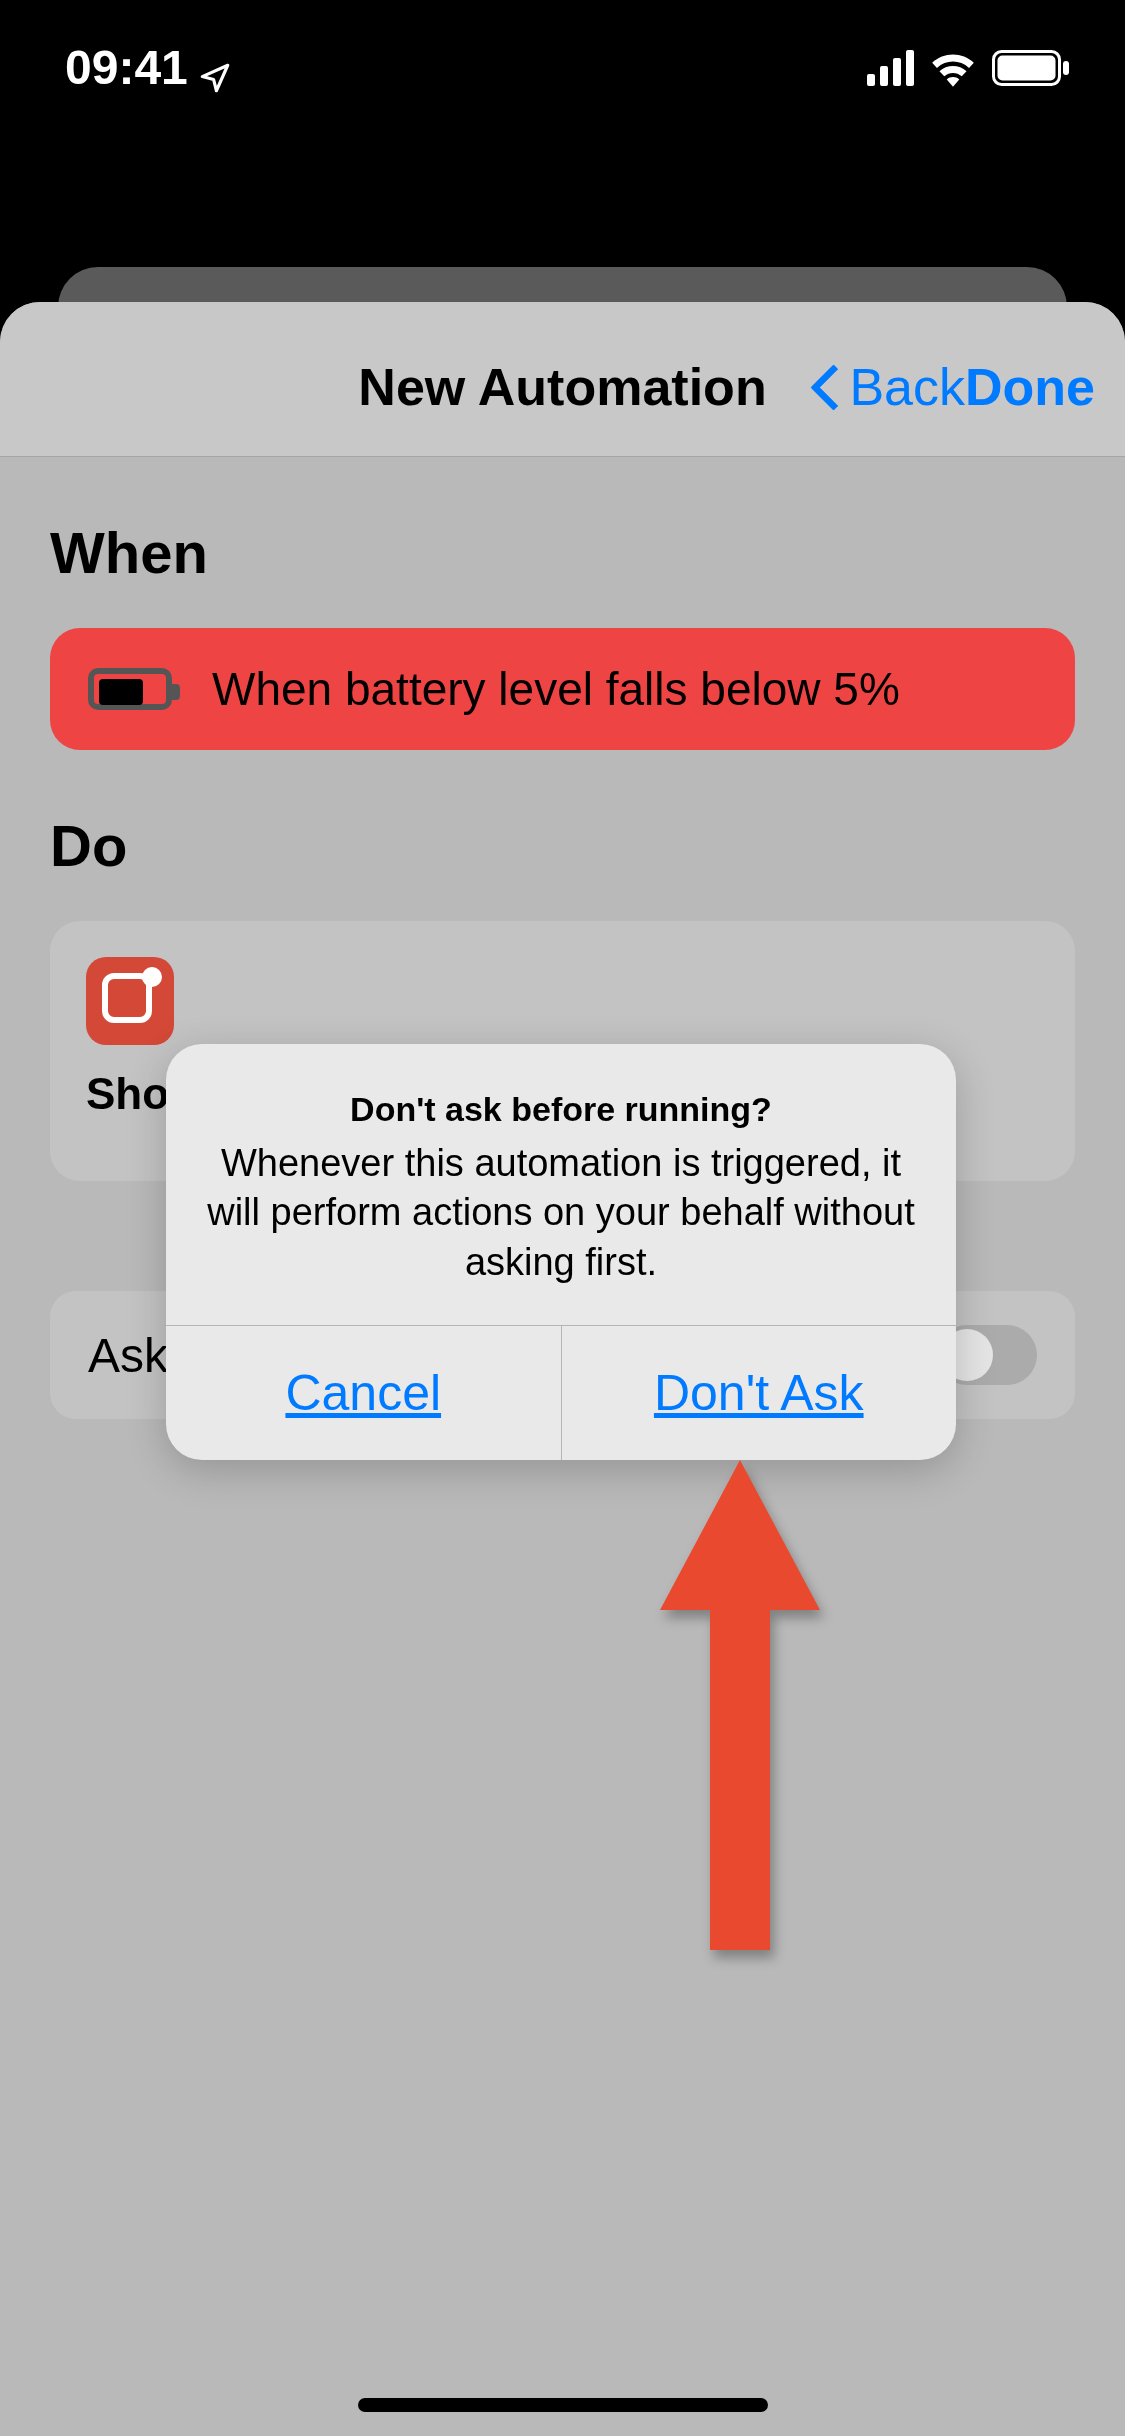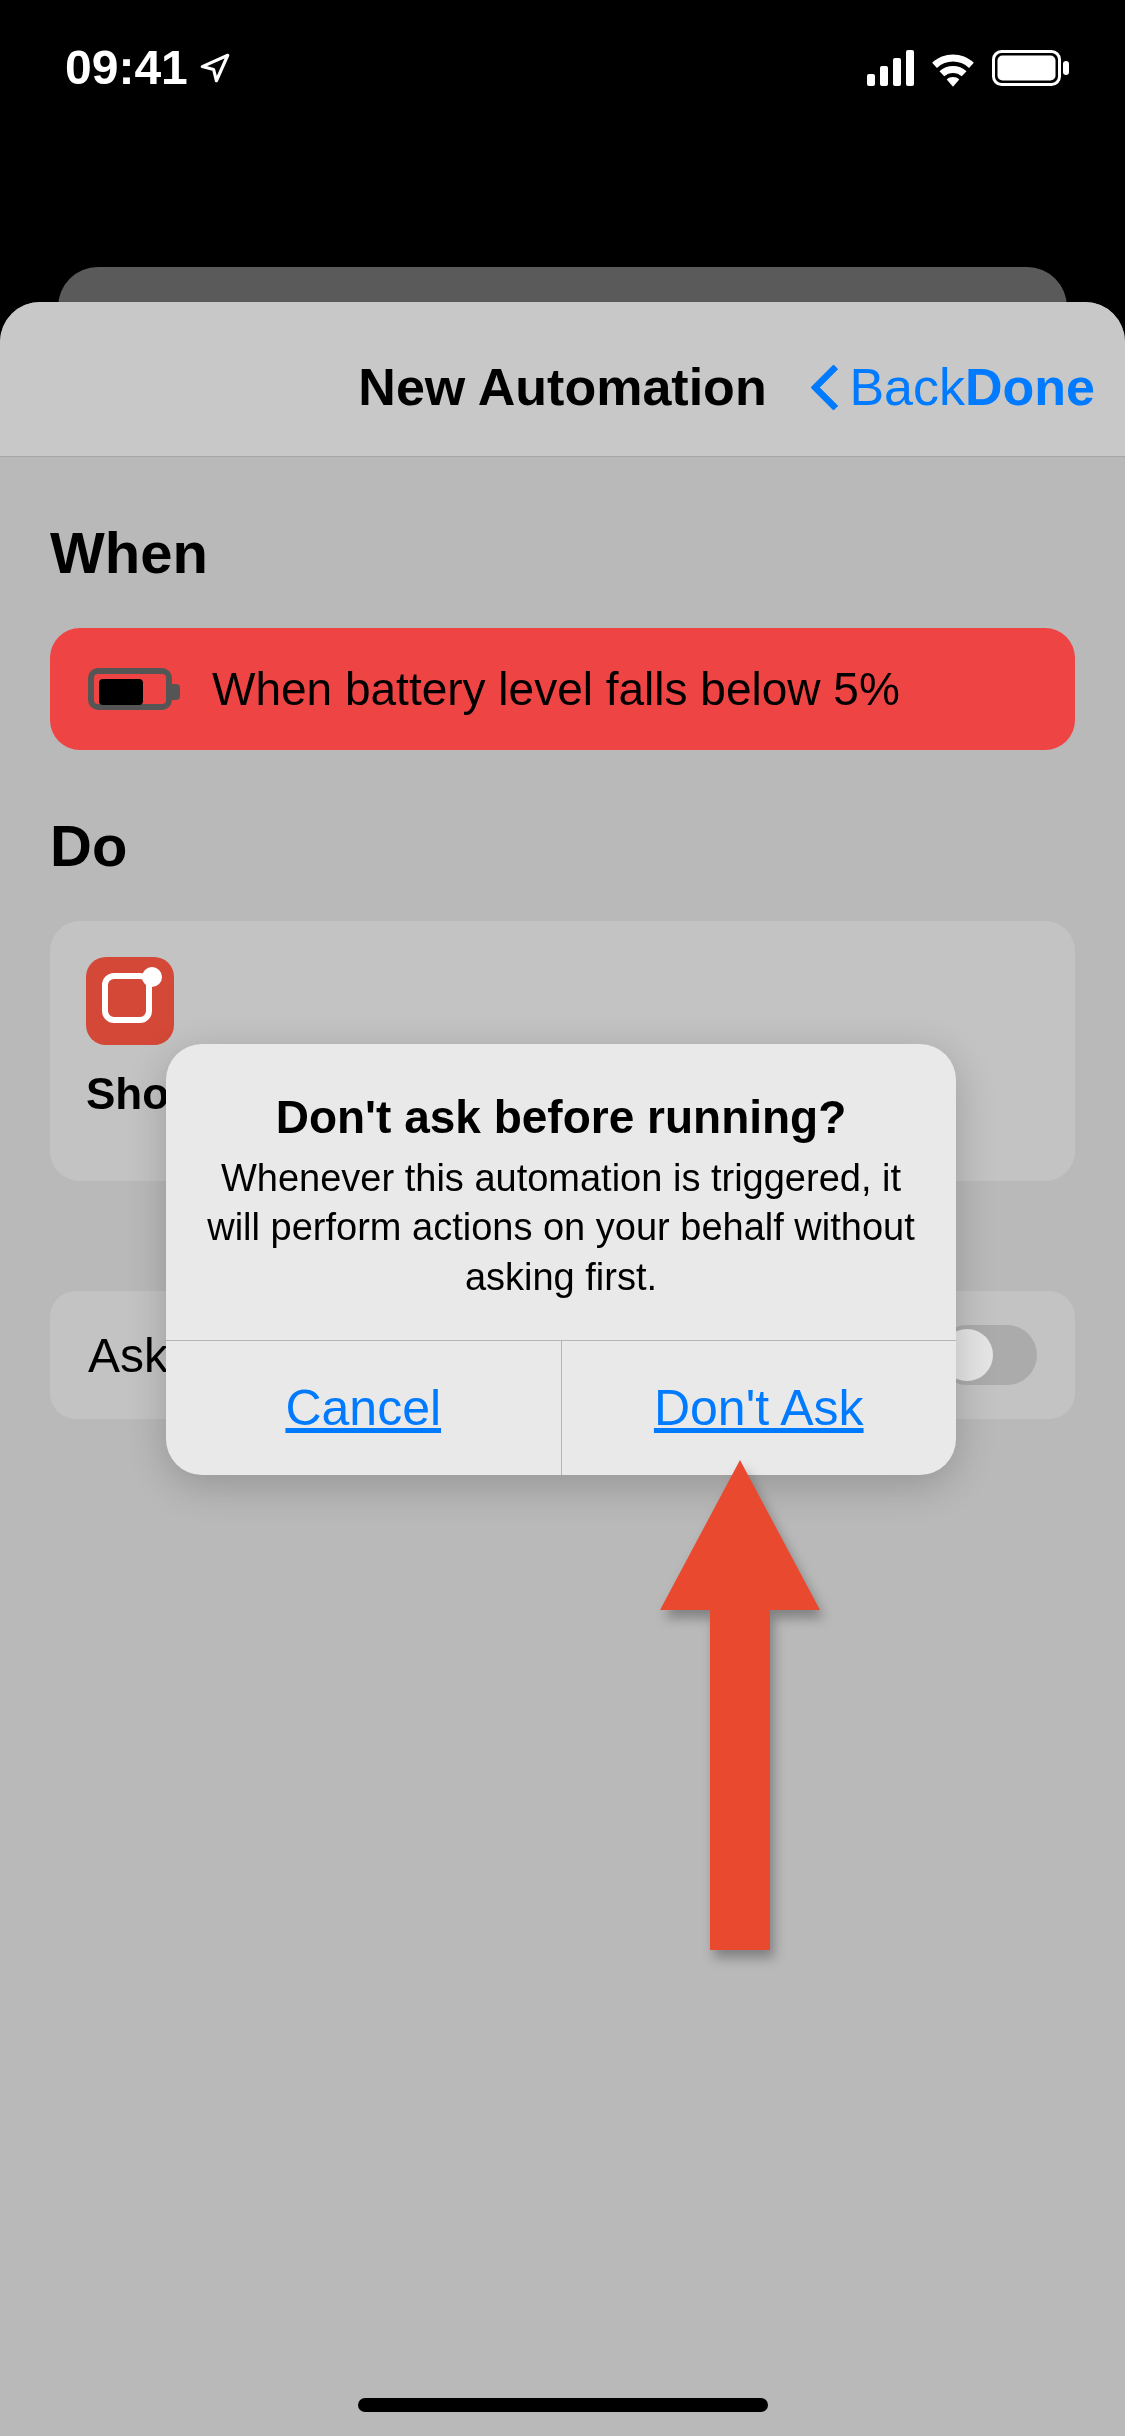--- a/index.html
+++ b/index.html
@@ -19,21 +19,21 @@
     display: flex;
     align-items: center;
     justify-content: space-between;
     padding: 0 45px 0 45px;
     color: #fff;
   }
   .status-time {
     font-size: 48px;
     font-weight: 600;
     display: flex;
-    align-items: center;
+    align-items: flex-end;
     gap: 10px;
     margin-left: 20px;
   }
   .status-right {
     display: flex;
     align-items: center;
     gap: 14px;
     margin-right: 10px;
   }
   .signal-bars {
@@ -232,21 +232,21 @@
     background: #e9e9ea;
     border-radius: 36px;
     overflow: hidden;
     box-shadow: 0 10px 40px rgba(0,0,0,0.2);
   }
   .alert-body {
     padding: 46px 38px 38px 38px;
     text-align: center;
   }
   .alert-title {
-    font-size: 46px;
+    font-size: 34px;
     font-weight: 600;
     color: #000;
     margin-bottom: 10px;
   }
   .alert-message {
     font-size: 38px;
     color: #000;
     line-height: 1.3;
   }
   .alert-buttons {

